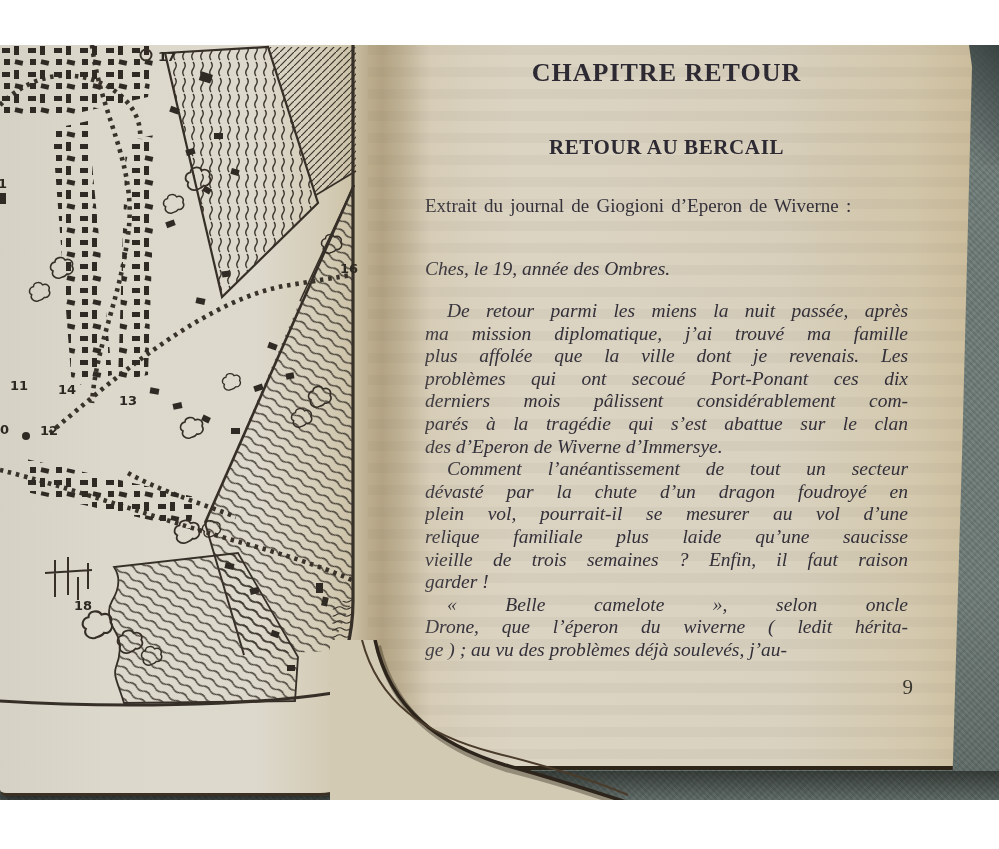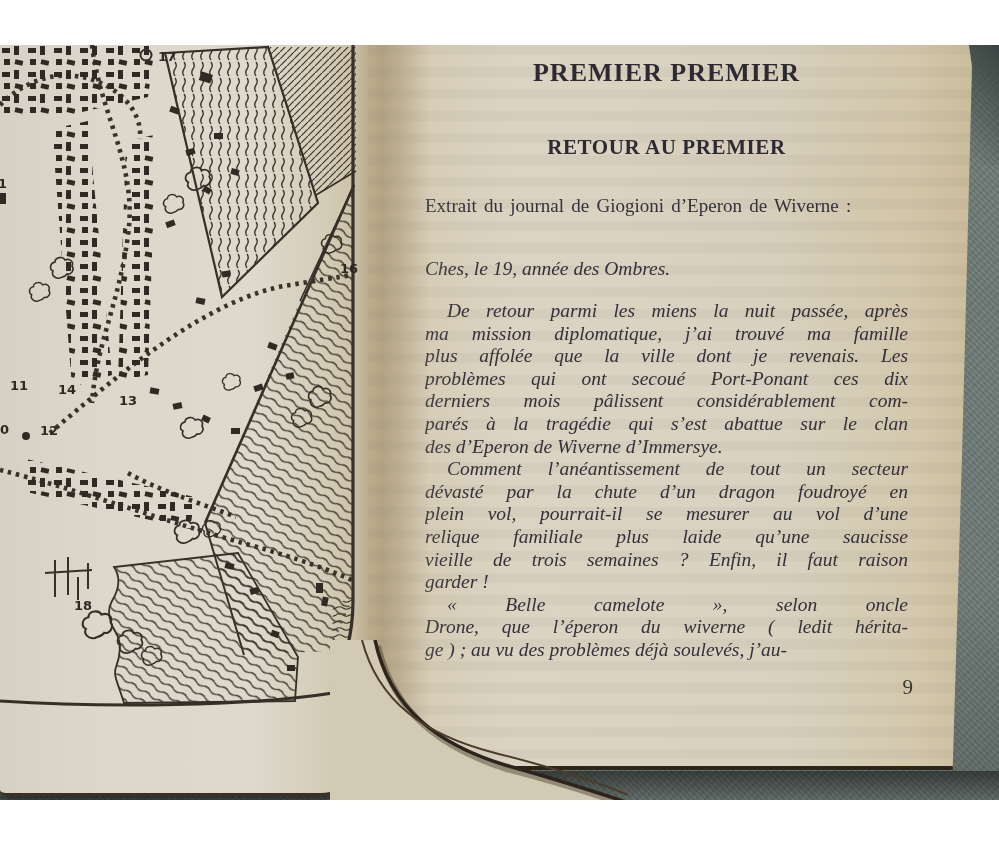--- a/index.html
+++ b/index.html
@@ -174,22 +174,22 @@
           <text x="119" y="360" class="maplabel">13</text>
           <text x="-9" y="389" class="maplabel">10</text>
           <text x="40" y="390" class="maplabel">12</text>
           <text x="74" y="565" class="maplabel">18</text>
         </svg>
     </div>
 
     <div class="right-page">
       <div class="showthrough"></div>
       <div class="col">
-        <div class="h1">PREMIER PREMIER</div>
-        <div class="h2">RETOUR AU PREMIER</div>
+        <div class="h1">CHAPITRE RETOUR</div>
+        <div class="h2">RETOUR AU BERCAIL</div>
         <div class="intro">Extrait du journal de Giogioni d’Eperon de Wiverne :</div>
         <div class="dateline">Ches, le 19, année des Ombres.</div>
         <div class="body-text">
             <div class="line first">De retour parmi les miens la nuit passée, après</div>
             <div class="line">ma mission diplomatique, j’ai trouvé ma famille</div>
             <div class="line">plus affolée que la ville dont je revenais. Les</div>
             <div class="line">problèmes qui ont secoué Port-Ponant ces dix</div>
             <div class="line">derniers mois pâlissent considérablement com-</div>
             <div class="line">parés à la tragédie qui s’est abattue sur le clan</div>
             <div class="line last">des d’Eperon de Wiverne d’Immersye.</div>

